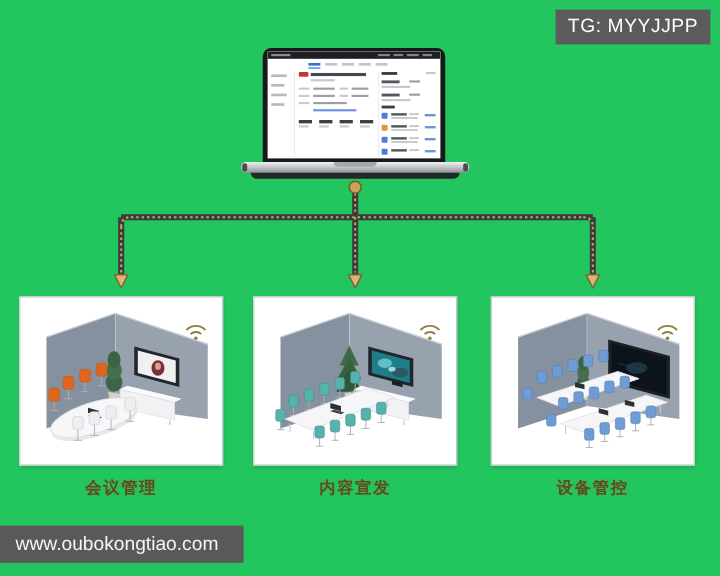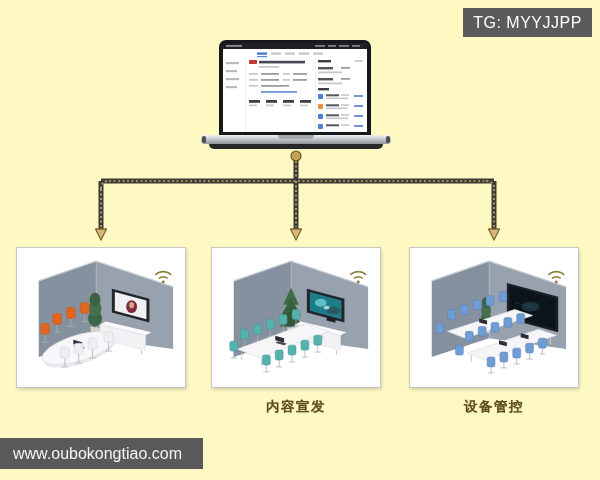--- a/index.html
+++ b/index.html
@@ -1,16 +1,16 @@
 <!DOCTYPE html>
 <html><head>
 <meta charset="utf-8">
 <style>
   html,body{margin:0;padding:0;background:#ffffff;}
-  #stage{position:relative;width:600px;height:480px;background:#fef9c3;
+  #stage{position:relative;width:600px;height:480px;background:#22c55e;
          font-family:"Liberation Sans",sans-serif;overflow:hidden;}
 
   
   .badge{position:absolute;left:463px;top:8px;width:129px;height:29px;background:#5b5b5b;
          color:#ffffff;font-size:16px;letter-spacing:.5px;display:flex;align-items:center;
          justify-content:center;}
 
   
   .watermark{position:absolute;left:0;top:438px;width:203px;height:31px;background:#595959;
          color:#f4f4f4;font-size:16px;display:flex;align-items:center;padding-left:13px;
@@ -387,18 +387,19 @@
       </g>
 
       <g stroke="#90803f" stroke-width="1.6" fill="none">
         <path d="M140,27 a11,11 0 0 1 16,0"></path>
         <path d="M143.5,30.5 a6.5,6.5 0 0 1 9,0"></path>
         <circle cx="148" cy="34" r="1.5" fill="#90803f" stroke="none"></circle>
       </g>
     </svg>
   </div>
 
+  <div class="room-label" id="label1">会议管理</div>
   <div class="room-label" id="label2">内容宣发</div>
   <div class="room-label" id="label3">设备管控</div>
 
   <div class="watermark">www.oubokongtiao.com</div>
 
 </div>
 
 </body></html>

